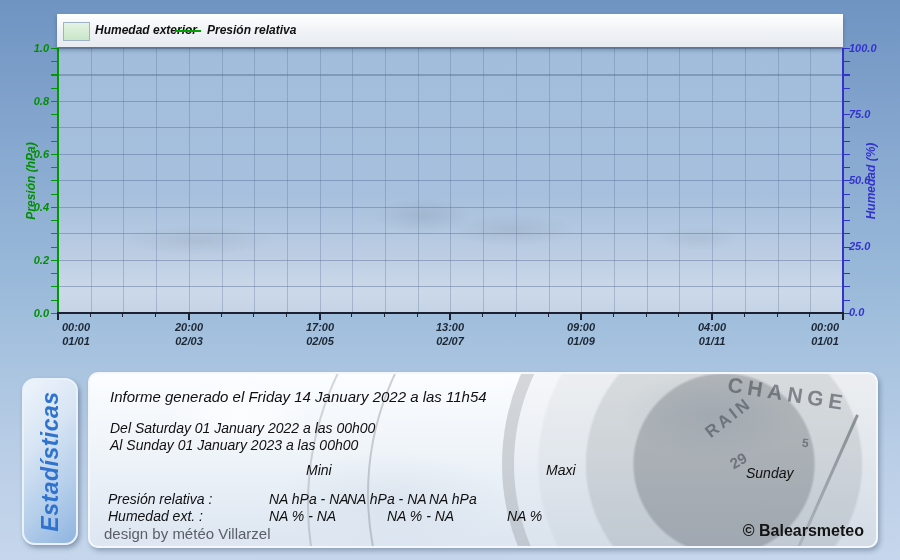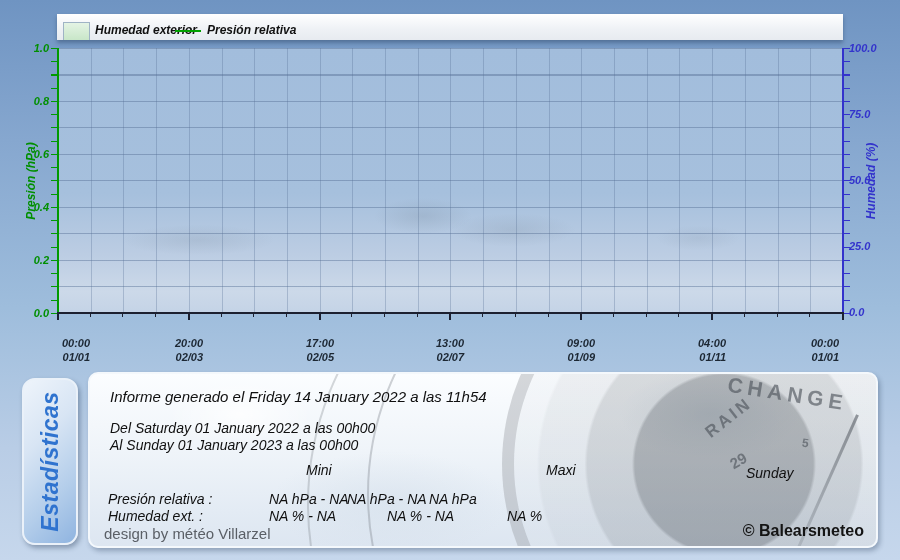--- a/index.html
+++ b/index.html
@@ -4,21 +4,21 @@
 <style>
   html,body{margin:0;padding:0;}
   body{
     width:900px;height:560px;overflow:hidden;position:relative;
     font-family:"Liberation Sans",sans-serif;
     background:linear-gradient(to bottom,#6f94c2 0%,#86a7cf 25%,#9ebddc 55%,#b9cde6 80%,#c6d7ec 100%);
   }
   .abs{position:absolute;}
   
   .legend-bar{
-    left:57px;top:14px;width:786px;height:26px;
+    left:57px;top:14px;width:786px;height:33px;
     background:linear-gradient(to bottom,#ffffff,#eef1f5 60%,#e7ebf0);
     box-shadow:0 3px 4px rgba(20,40,70,.35);
     display:flex;align-items:center;overflow:hidden;
   }
   .legend-photo{
     position:absolute;right:0;top:0;width:78px;height:33px;
     background:
       radial-gradient(42px 20px at 42px 30px, rgba(105,100,95,.8) 0 35%, rgba(140,135,128,.45) 60%, rgba(160,155,148,0) 78%),
       radial-gradient(8px 9px at 58px 28px, rgba(255,255,255,.9) 0 40%, rgba(255,255,255,0) 75%),
       linear-gradient(to bottom,#c9b astype,#e6e2d8),
@@ -58,22 +58,22 @@
     background:repeating-linear-gradient(to right,#1c2030 0 2px,rgba(0,0,0,0) 2px 130.83px);}
   .ylab-l{position:absolute;right:4px;font-style:italic;font-weight:bold;font-size:11px;color:#008f00;}
   .ylabs-left{left:0;top:0;width:53px;height:560px;}
   .ylab-r{position:absolute;left:0;font-style:italic;font-weight:bold;font-size:11px;color:#3333cc;}
   .ylabs-right{left:849px;top:0;width:50px;height:520px;}
   .axis-title{font-style:italic;font-weight:bold;font-size:12px;white-space:nowrap;}
   .title-left{left:20px;top:48px;width:22px;height:265px;color:#008f00;}
   .title-right{left:860px;top:48px;width:22px;height:265px;color:#3333cc;}
   .vcenter{display:flex;align-items:center;justify-content:center;}
   .rot{transform:rotate(-90deg);}
-  .xtick{position:absolute;transform:translateX(-50%);text-align:right;
-    font-style:italic;font-weight:bold;font-size:11px;color:#1c2733;line-height:14px;white-space:nowrap;margin-top:16px;}
+  .xtick{position:absolute;transform:translateX(-50%);text-align:center;
+    font-style:italic;font-weight:bold;font-size:11px;color:#1c2733;line-height:14px;white-space:nowrap;}
   .xticks{left:0;top:320px;width:900px;height:32px;}
   
   .tab{
     left:22px;top:378px;width:56px;height:167px;border-radius:13px;
     background:linear-gradient(135deg,#eef4fb 0%,#d8e5f4 35%,#b3cdea 70%,#8fb4e0 100%);
     border:2px solid #eaf1f9;box-shadow:2px 3px 5px rgba(20,40,70,.35);
     box-sizing:border-box;
   }
   .tab-label{font-style:italic;font-weight:bold;font-size:23px;color:#2f73cf;letter-spacing:.5px;}
   .panel{

